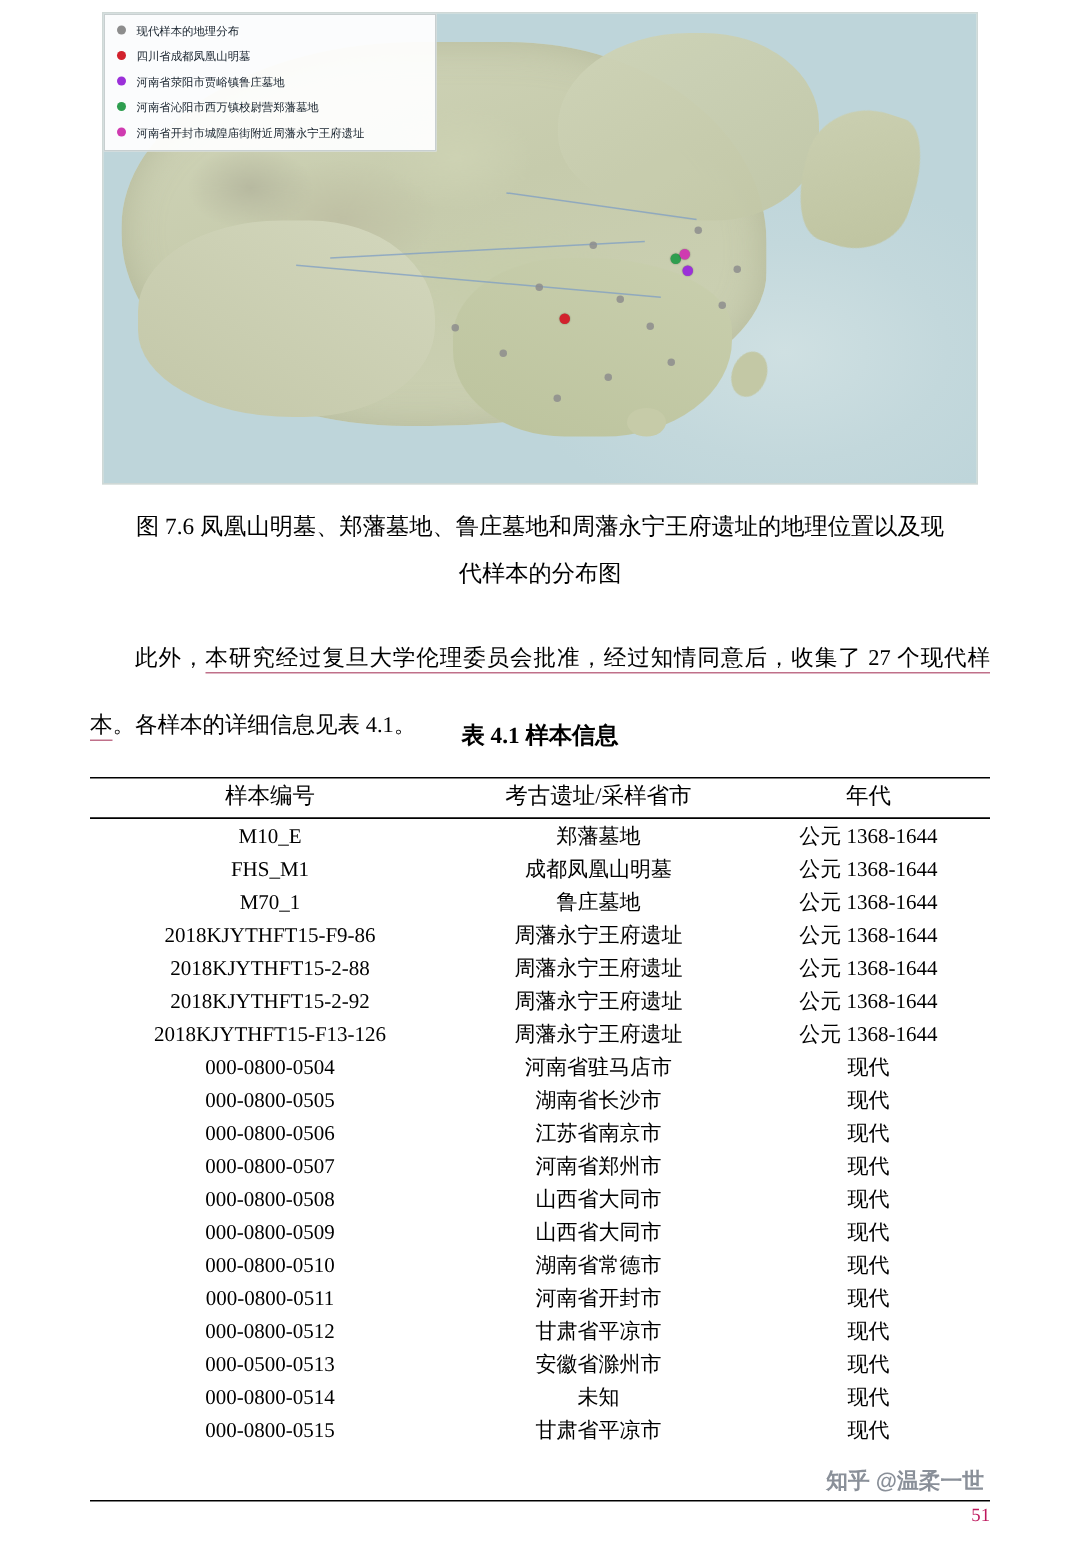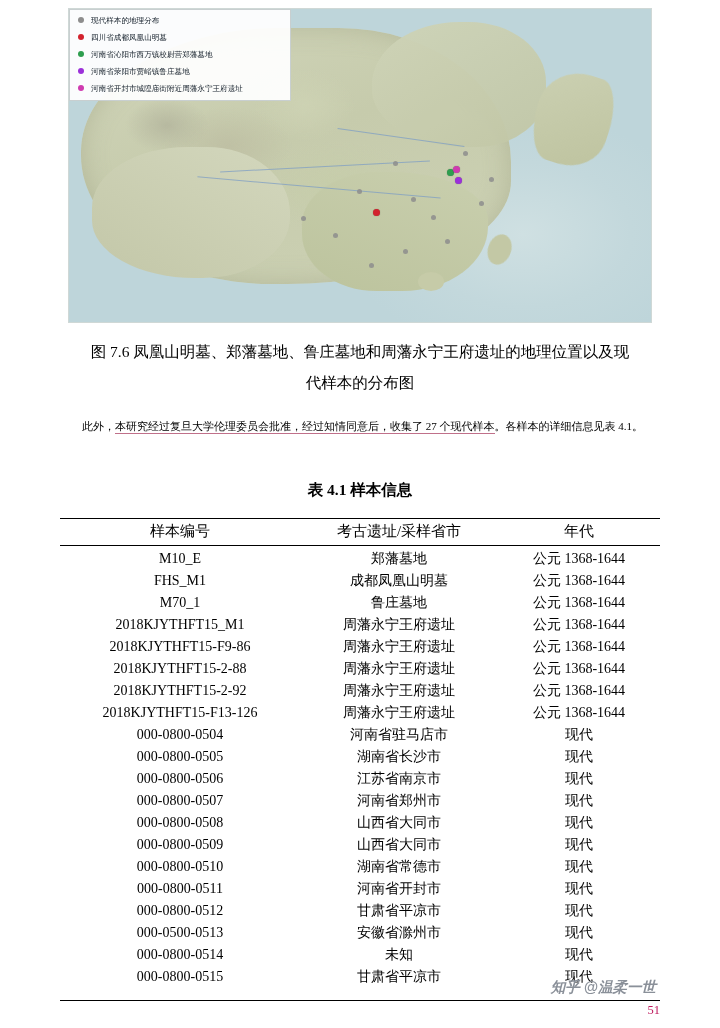--- a/index.html
+++ b/index.html
@@ -179,22 +179,22 @@
     font-size: 15.5px;
     line-height: 31px;
   }
   .fig-caption .ln2 { display: block; }
 
   .para {
     position: absolute;
     left: 60px;
     top: 402px;
     width: 600px;
-    font-size: 11px;
-    line-height: 27px;
+    font-size: 15px;
+    line-height: 45px;
     text-align: justify;
     text-indent: 2em;
   }
   .u-line {
     border-bottom: 1px solid #c0708a;
     padding-bottom: 1px;
   }
 
   .table-caption {
     position: absolute;
@@ -247,21 +247,20 @@
   }
   .watermark {
     position: absolute;
     right: 64px;
     top: 978px;
     font-family: "Liberation Sans", sans-serif;
     font-size: 14.5px;
     color: #8a9099;
     display: flex;
     gap: 4px;
-    font-style: italic;
   }
   .wm-logo {
     font-weight: bold;
     color: #8a9099;
   }
 </style>
 </head>
 <body>
 
 <div class="page">
@@ -303,26 +302,26 @@
     <div class="legend">
       <div class="legend-row">
         <span class="legend-dot" style="background:#8d8d8d"></span>
         <span class="legend-label">现代样本的地理分布</span>
       </div>
       <div class="legend-row">
         <span class="legend-dot" style="background:#d2222d"></span>
         <span class="legend-label">四川省成都凤凰山明墓</span>
       </div>
       <div class="legend-row">
+        <span class="legend-dot" style="background:#9b30d9"></span>
+        <span class="legend-label">河南省荥阳市贾峪镇鲁庄墓地</span>
+      </div>
+      <div class="legend-row">
         <span class="legend-dot" style="background:#2e9e4f"></span>
         <span class="legend-label">河南省沁阳市西万镇校尉营郑藩墓地</span>
-      </div>
-      <div class="legend-row">
-        <span class="legend-dot" style="background:#9b30d9"></span>
-        <span class="legend-label">河南省荥阳市贾峪镇鲁庄墓地</span>
       </div>
       <div class="legend-row">
         <span class="legend-dot" style="background:#cf3bb0"></span>
         <span class="legend-label">河南省开封市城隍庙街附近周藩永宁王府遗址</span>
       </div>
     </div>
   </div>
 
   <div class="fig-caption">
     <span class="ln1">图 7.6  凤凰山明墓、郑藩墓地、鲁庄墓地和周藩永宁王府遗址的地理位置以及现</span>
@@ -351,25 +350,20 @@
           <td class="col-1">FHS_M1</td>
           <td class="col-2">成都凤凰山明墓</td>
           <td class="col-3">公元 1368-1644</td>
         </tr>
         <tr>
           <td class="col-1">M70_1</td>
           <td class="col-2">鲁庄墓地</td>
           <td class="col-3">公元 1368-1644</td>
         </tr>
         <tr>
-          <td class="col-1">2018KJYTHFT15_M1</td>
-          <td class="col-2">周藩永宁王府遗址</td>
-          <td class="col-3">公元 1368-1644</td>
-        </tr>
-        <tr>
           <td class="col-1">2018KJYTHFT15-F9-86</td>
           <td class="col-2">周藩永宁王府遗址</td>
           <td class="col-3">公元 1368-1644</td>
         </tr>
         <tr>
           <td class="col-1">2018KJYTHFT15-2-88</td>
           <td class="col-2">周藩永宁王府遗址</td>
           <td class="col-3">公元 1368-1644</td>
         </tr>
         <tr>

